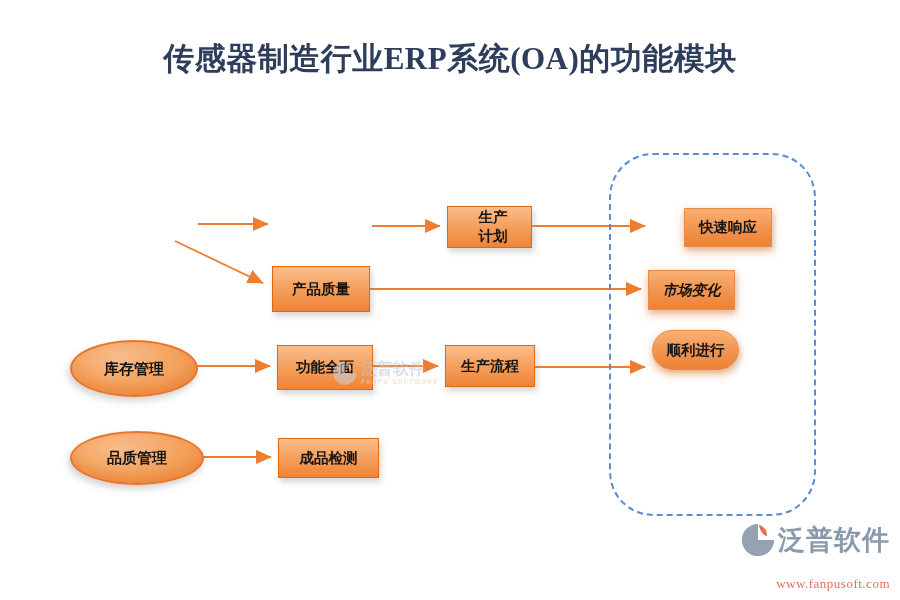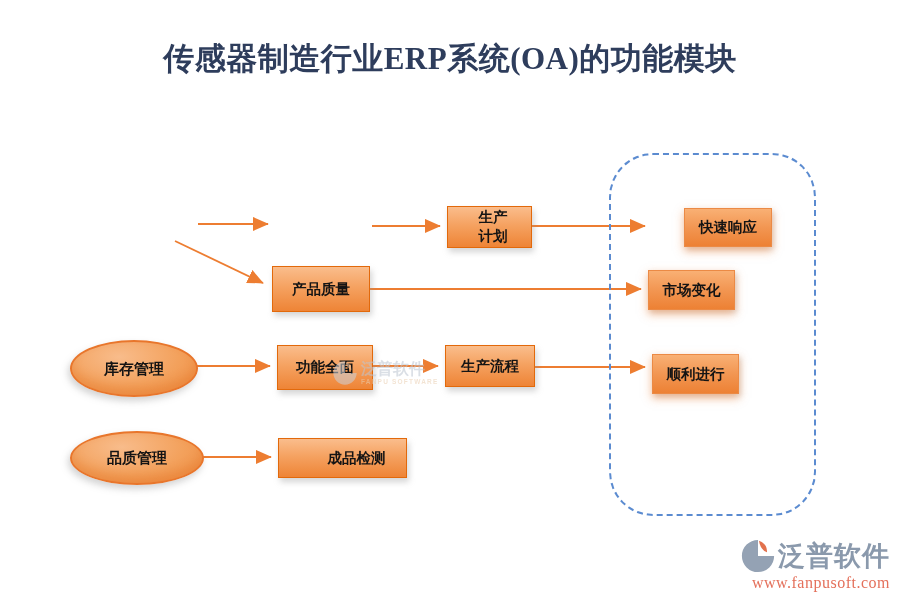--- a/index.html
+++ b/index.html
@@ -25,21 +25,21 @@
   .watermark{position:absolute;left:332px;top:360px;display:flex;align-items:flex-start;
         gap:3px;opacity:0.55;}
   .watermark .wm-texts{display:flex;flex-direction:column;}
   .watermark .wm-brand{font-size:16px;font-weight:bold;color:#BCC5D1;line-height:1.1;}
   .watermark .wm-sub{font-size:6.5px;letter-spacing:1.2px;color:#E9CDAF;font-weight:bold;}
   .footer-logo{position:absolute;right:10px;bottom:8px;display:flex;flex-direction:column;
         align-items:flex-end;}
   .footer-row{display:flex;align-items:center;gap:2px;}
   .footer-brand{font-size:27px;font-weight:bold;color:#8A99AC;
         font-family:"Liberation Sans",sans-serif;letter-spacing:1px;line-height:1;}
-  .footer-url{font-size:16px;color:#E4705B;margin-top:0;letter-spacing:0.5px;
+  .footer-url{font-size:13px;color:#E4705B;margin-top:18px;letter-spacing:0.5px;
         font-family:"Liberation Serif",serif;}
 </style>
 </head>
 <body>
 
 <div class="stage">
 
   <div class="title">传感器制造行业ERP系统(OA)的功能模块</div>
 
   <svg class="arrows" viewBox="0 0 900 600" xmlns="http://www.w3.org/2000/svg">
@@ -64,25 +64,25 @@
   <div class="dashed-frame"></div>
 
   <div class="node ellipse" style="left:70px;top:431px;width:130px;height:50px;font-size:15px;">品质管理</div>
   <div class="node ellipse" style="left:70px;top:340px;width:124px;height:53px;font-size:15px;">库存管理</div>
 
   <div class="node box" style="left:447px;top:206px;width:76px;height:40px;padding-left:7px;">生产
 计划</div>
   <div class="node box" style="left:272px;top:266px;width:96px;height:44px;">产品质量</div>
   <div class="node box" style="left:277px;top:345px;width:94px;height:43px;">功能全面</div>
   <div class="node box" style="left:445px;top:345px;width:88px;height:40px;">生产流程</div>
-  <div class="node box" style="left:278px;top:438px;width:99px;height:38px;padding-left:28px;">成品检测</div>
+  <div class="node box" style="left:278px;top:438px;width:99px;height:38px;">成品检测</div>
 
   <div class="node rbox" style="left:652px;top:208px;width:86px;height:37px;margin-left:32px;">快速响应</div>
-  <div class="node rbox" style="left:648px;top:270px;width:85px;height:38px;">市场变化</div>
-  <div class="node rbox" style="left:652px;top:354px;width:85px;height:38px;">顺利进行</div>
+  <div class="node rbox" style="left:648px;top:270px;width:85px;height:38px;font-style:italic;">市场变化</div>
+  <div class="node rbox" style="left:652px;top:330px;width:85px;height:38px;border-radius:20px;">顺利进行</div>
 
   <div class="watermark">
     <svg width="26" height="26" viewBox="0 0 38 38">
       <path d="M19 2 A17 17 0 1 0 36 19 L19 19 Z" fill="#CBD2DB"></path>
       <path d="M20 3 q9 3 8.5 12 q-7 -2.5 -8.5 -12" fill="#F2C9A4"></path>
     </svg>
     <div class="wm-texts">
       <span class="wm-brand">泛普软件</span>
       <span class="wm-sub">FANPU SOFTWARE</span>
     </div>

